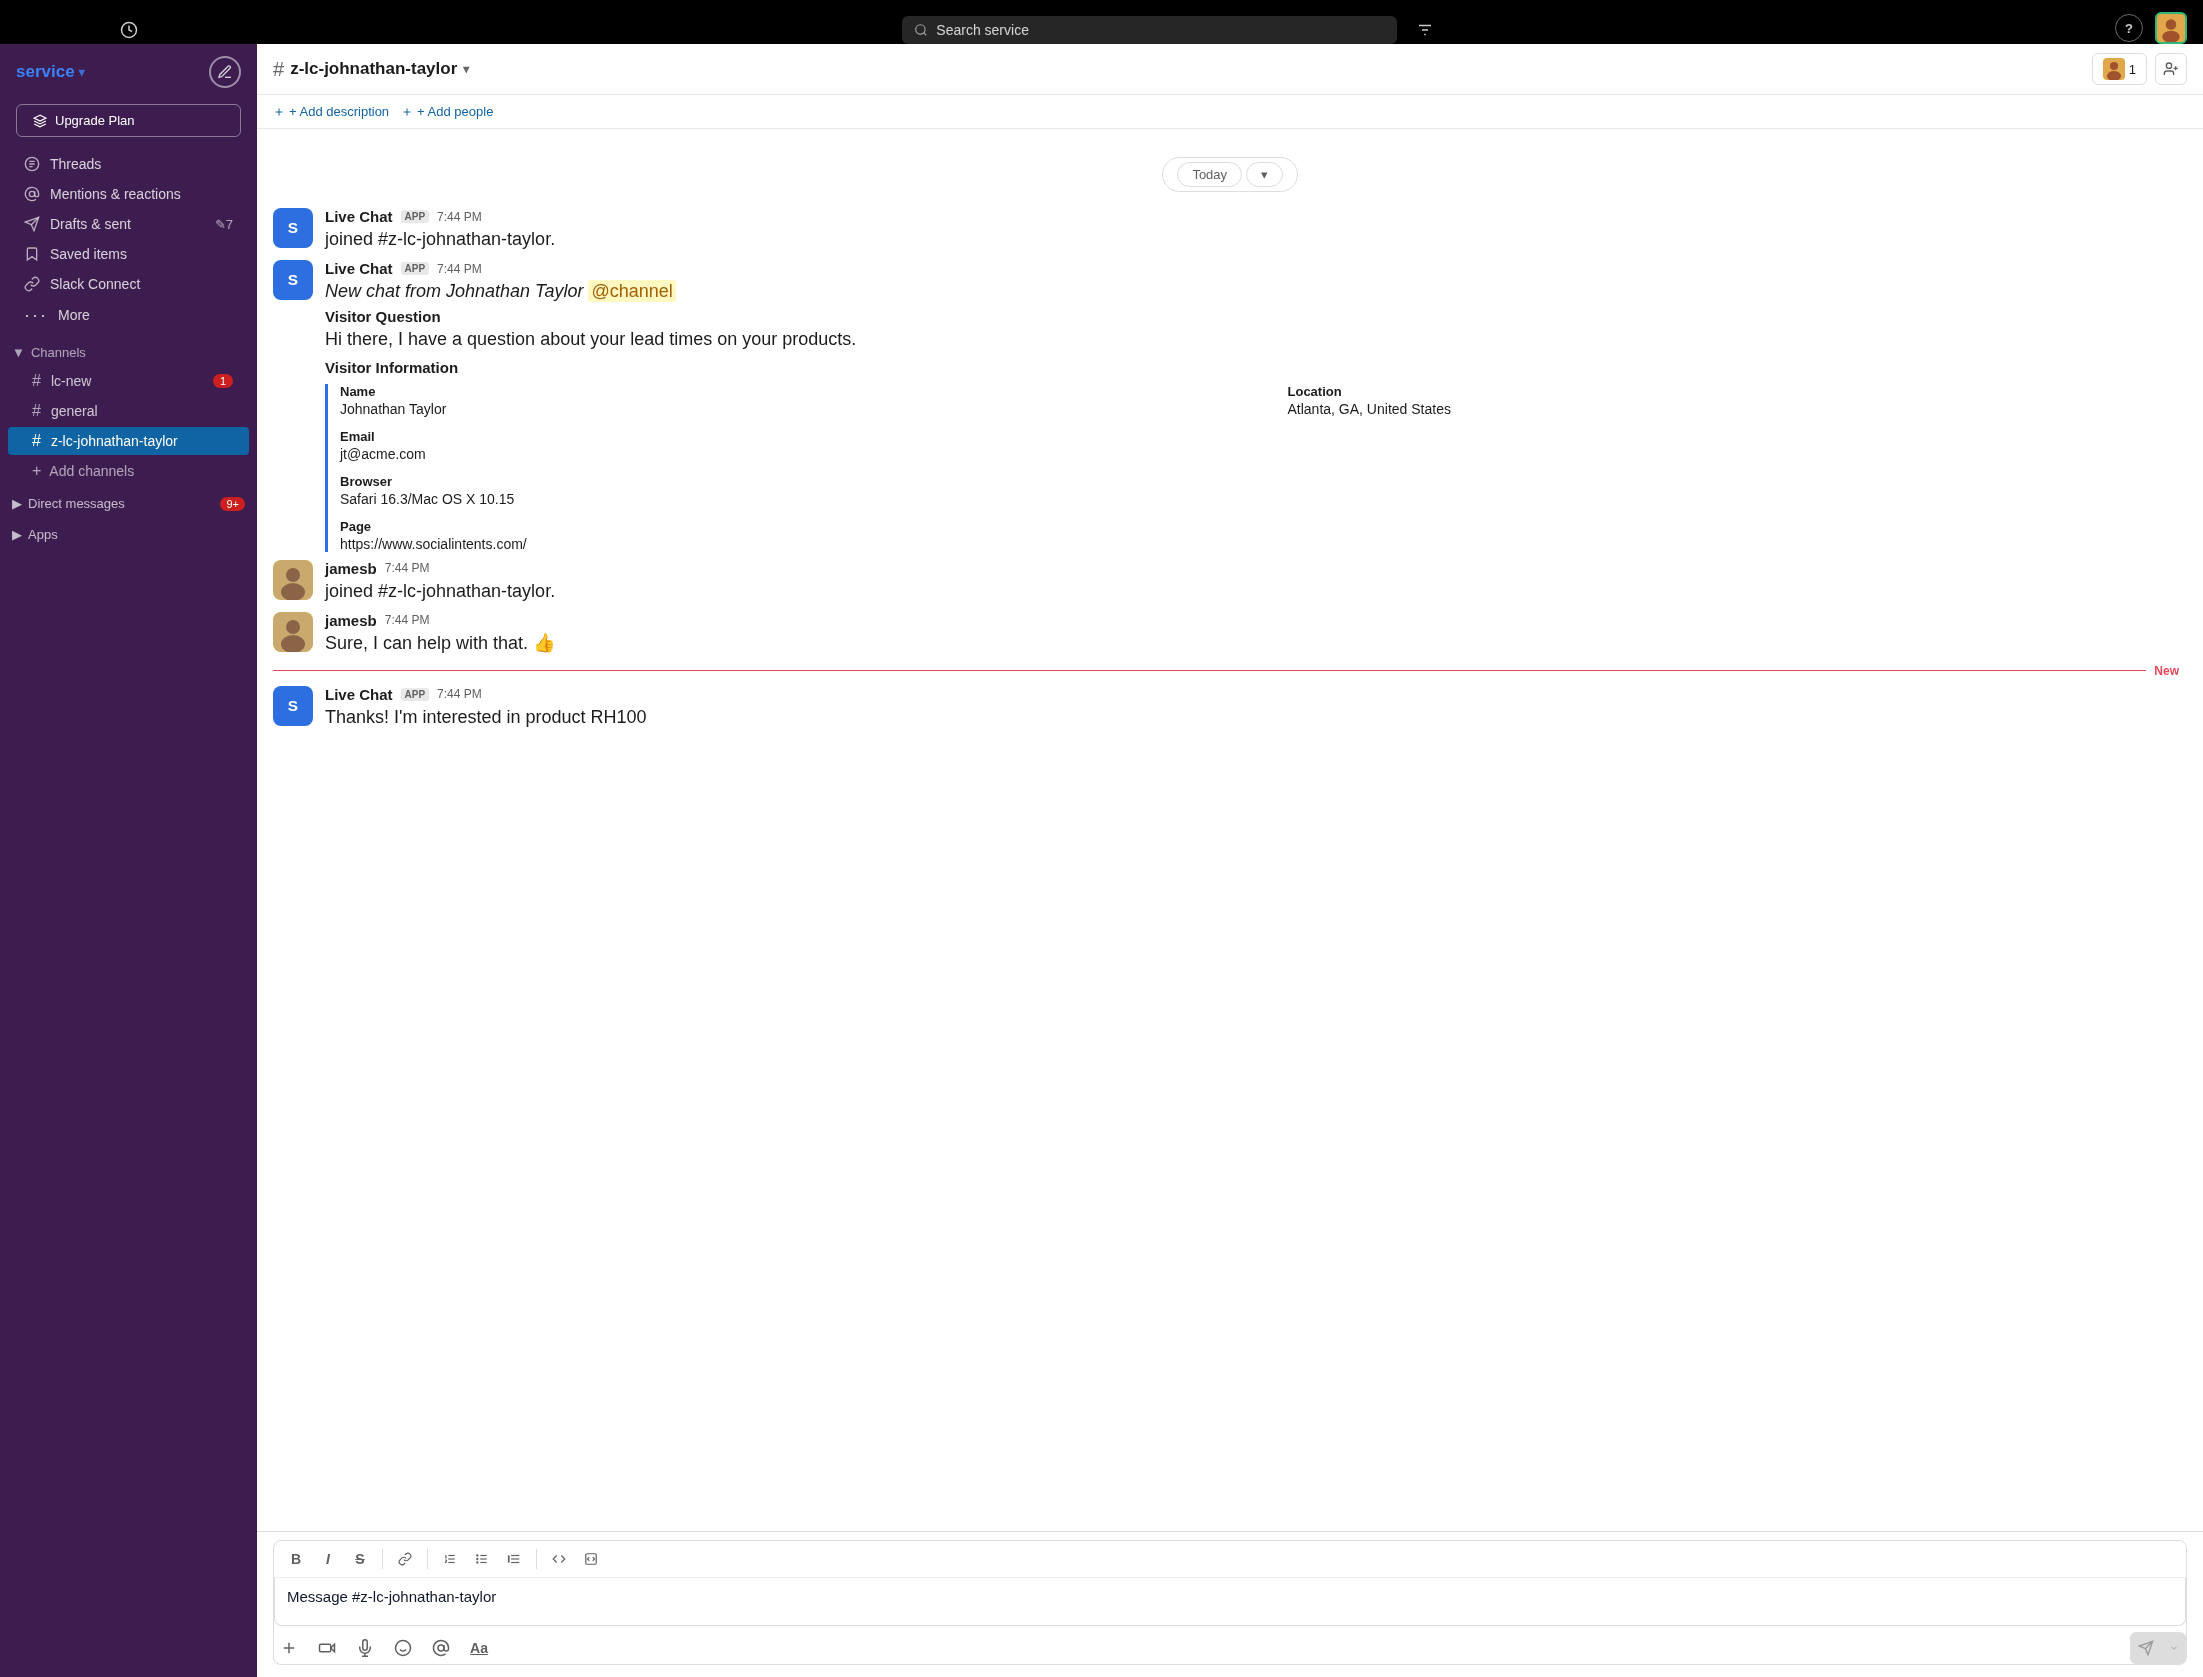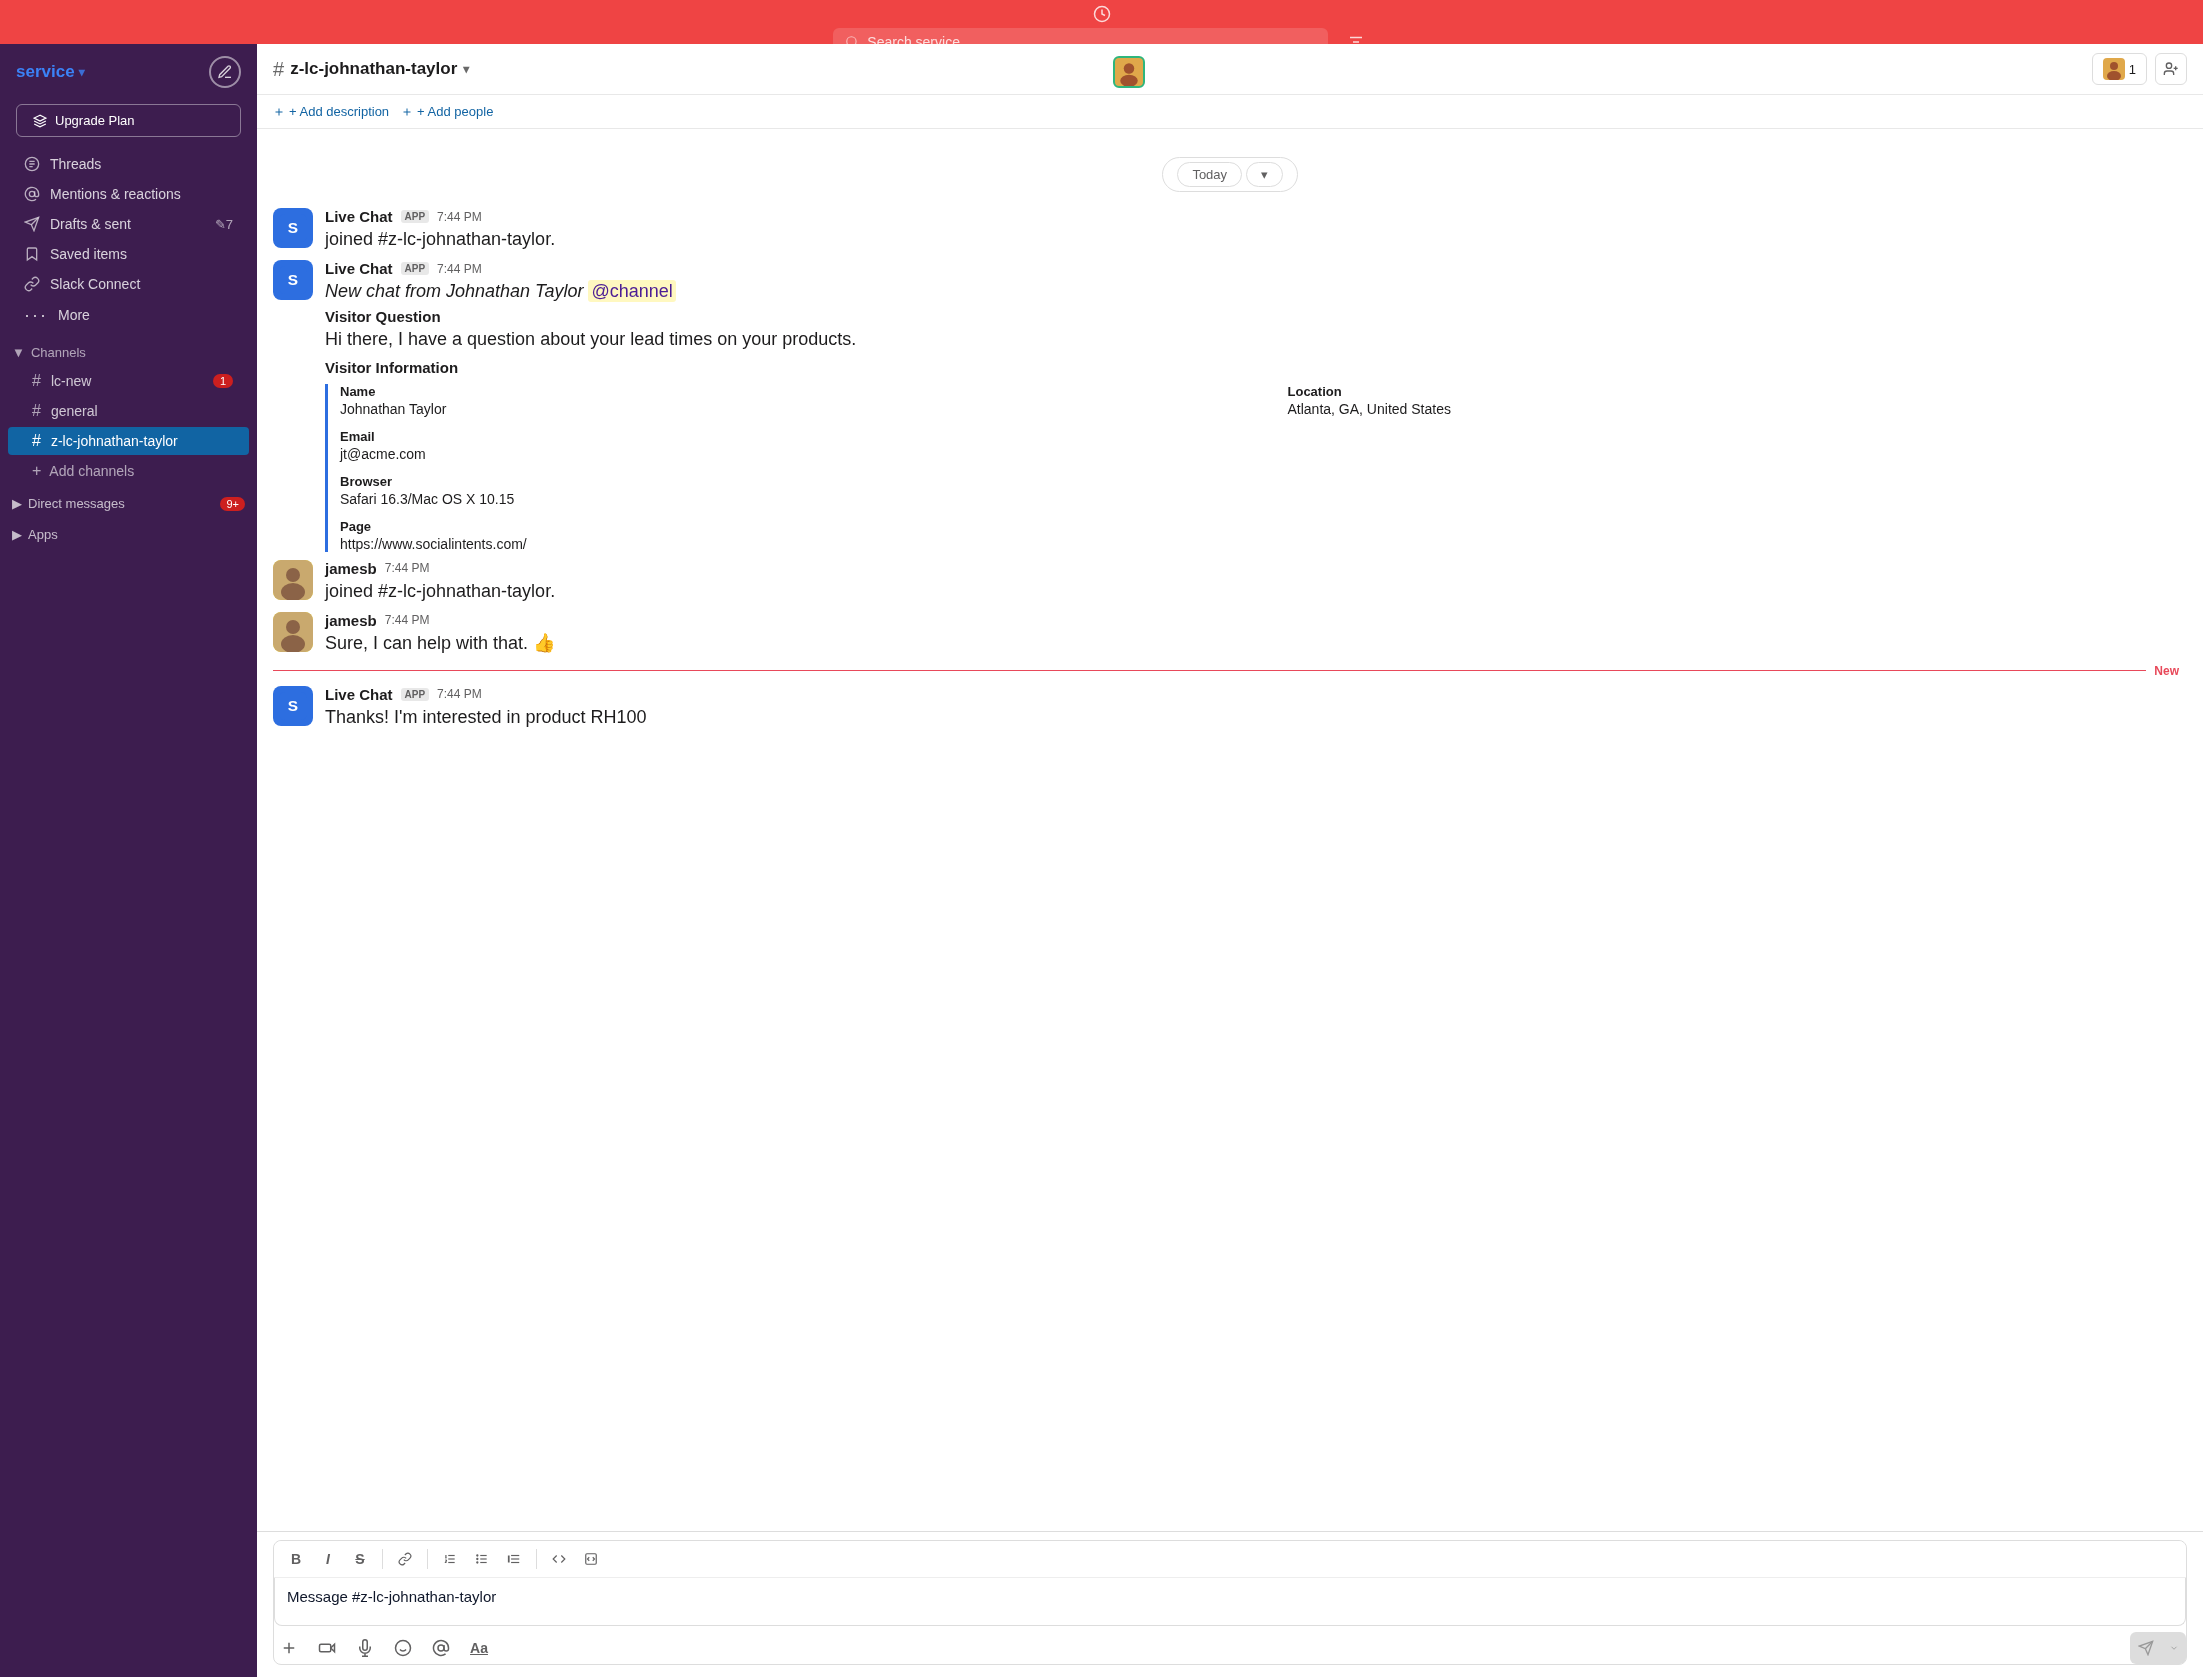--- a/index.html
+++ b/index.html
@@ -1,22 +1,22 @@
 <!DOCTYPE html>
 <html><head>
   <meta charset="utf-8">
   <style>
     * { box-sizing: border-box; margin: 0; padding: 0; }
     body { font-family: -apple-system, BlinkMacSystemFont, 'Segoe UI', sans-serif; display: flex; height: 100vh; overflow: hidden; background: #1a1d21; }
 
     
     #topbar {
       position: fixed; top: 0; left: 0; right: 0; height: 44px;
-      background: #ef4444;
-      display: flex; align-items: center; z-index: 100; flex-direction: column;
+      background: #000000;
+      display: flex; align-items: flex-end; z-index: 100;
     }
     #topbar .left-section {
       width: 257px; display: flex; align-items: center; justify-content: center;
     }
     #topbar .center-section {
       flex: 1; display: flex; align-items: center; justify-content: center;
     }
     #topbar .right-section {
       width: 119px; display: flex; align-items: center; justify-content: flex-end; gap: 12px; padding-right: 16px;
     }
@@ -117,21 +117,21 @@
     .msg-avatar { width: 40px; height: 40px; border-radius: 8px; flex-shrink: 0; background: #2d6ee0; display: flex; align-items: center; justify-content: center; color: #fff; font-weight: 700; font-size: 18px; }
     .msg-avatar.blue-s { background: #2d6ee0; }
     .msg-avatar.user { background: #e0c84a; overflow: hidden; }
     .msg-content { flex: 1; }
     .msg-header { display: flex; align-items: center; gap: 8px; margin-bottom: 2px; }
     .msg-sender { font-weight: 700; font-size: 15px; color: #1d1c1d; }
     .msg-app-badge { background: #e8e8e8; color: #616061; font-size: 10px; font-weight: 600; padding: 1px 4px; border-radius: 3px; text-transform: uppercase; }
     .msg-time { color: #616061; font-size: 12px; }
     .msg-text { font-size: 18px; color: #1d1c1d; line-height: 1.4; }
     .msg-text em { font-style: italic; }
-    .mention-channel { background: #fff8c0; color: #4c1d95; padding: 1px 3px; border-radius: 3px; font-weight: 500; }
+    .mention-channel { background: #fff8c0; color: #a16207; padding: 1px 3px; border-radius: 3px; font-weight: 500; }
     .visitor-info { margin-top: 6px; }
     .visitor-info-title { font-size: 15px; font-weight: 600; color: #1d1c1d; margin-bottom: 8px; }
     .visitor-info-grid { display: grid; grid-template-columns: 1fr 1fr; gap: 12px 48px; border-left: 3px solid #2d6ee0; padding-left: 12px; }
     .info-field-label { font-size: 13px; font-weight: 600; color: #1d1c1d; }
     .info-field-value { font-size: 14px; color: #1d1c1d; margin-top: 2px; }
     .visitor-question { margin-top: 4px; }
     .visitor-question-title { font-size: 15px; font-weight: 600; color: #1d1c1d; margin-bottom: 2px; }
 
     
     #input-area {

